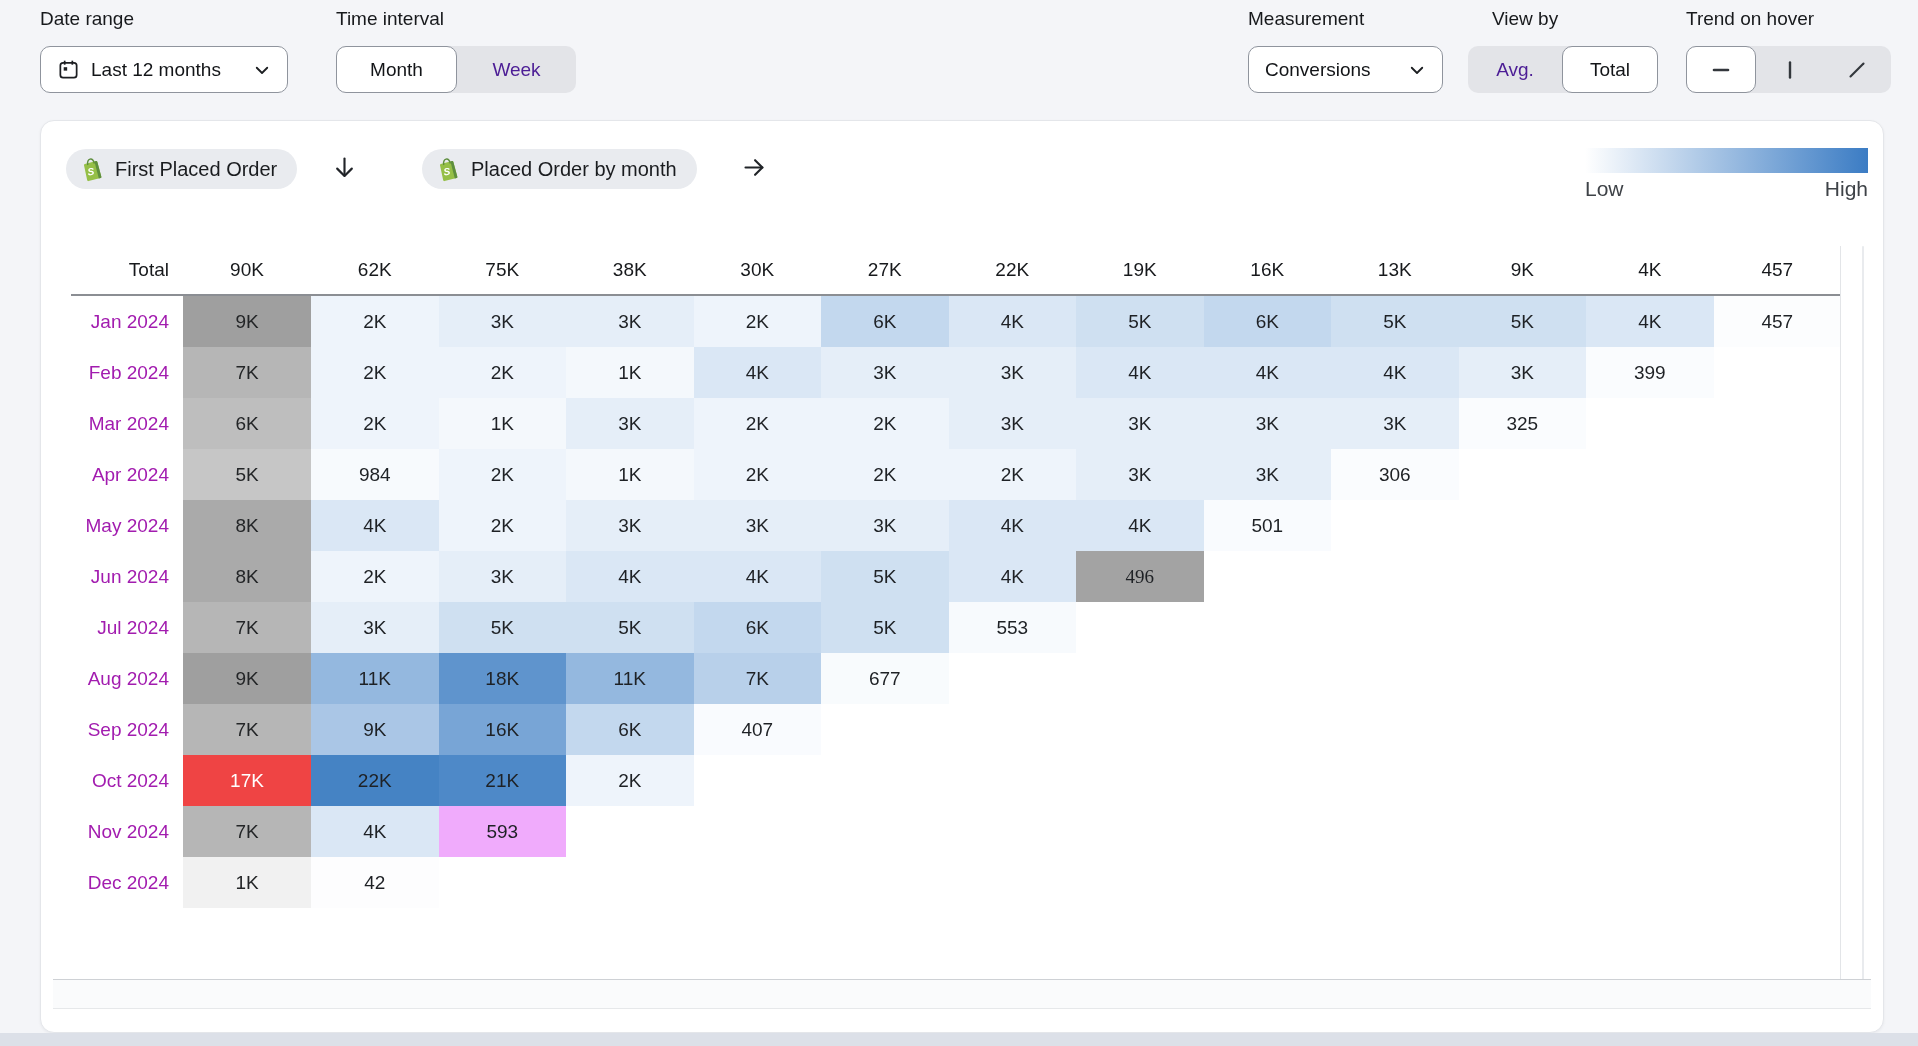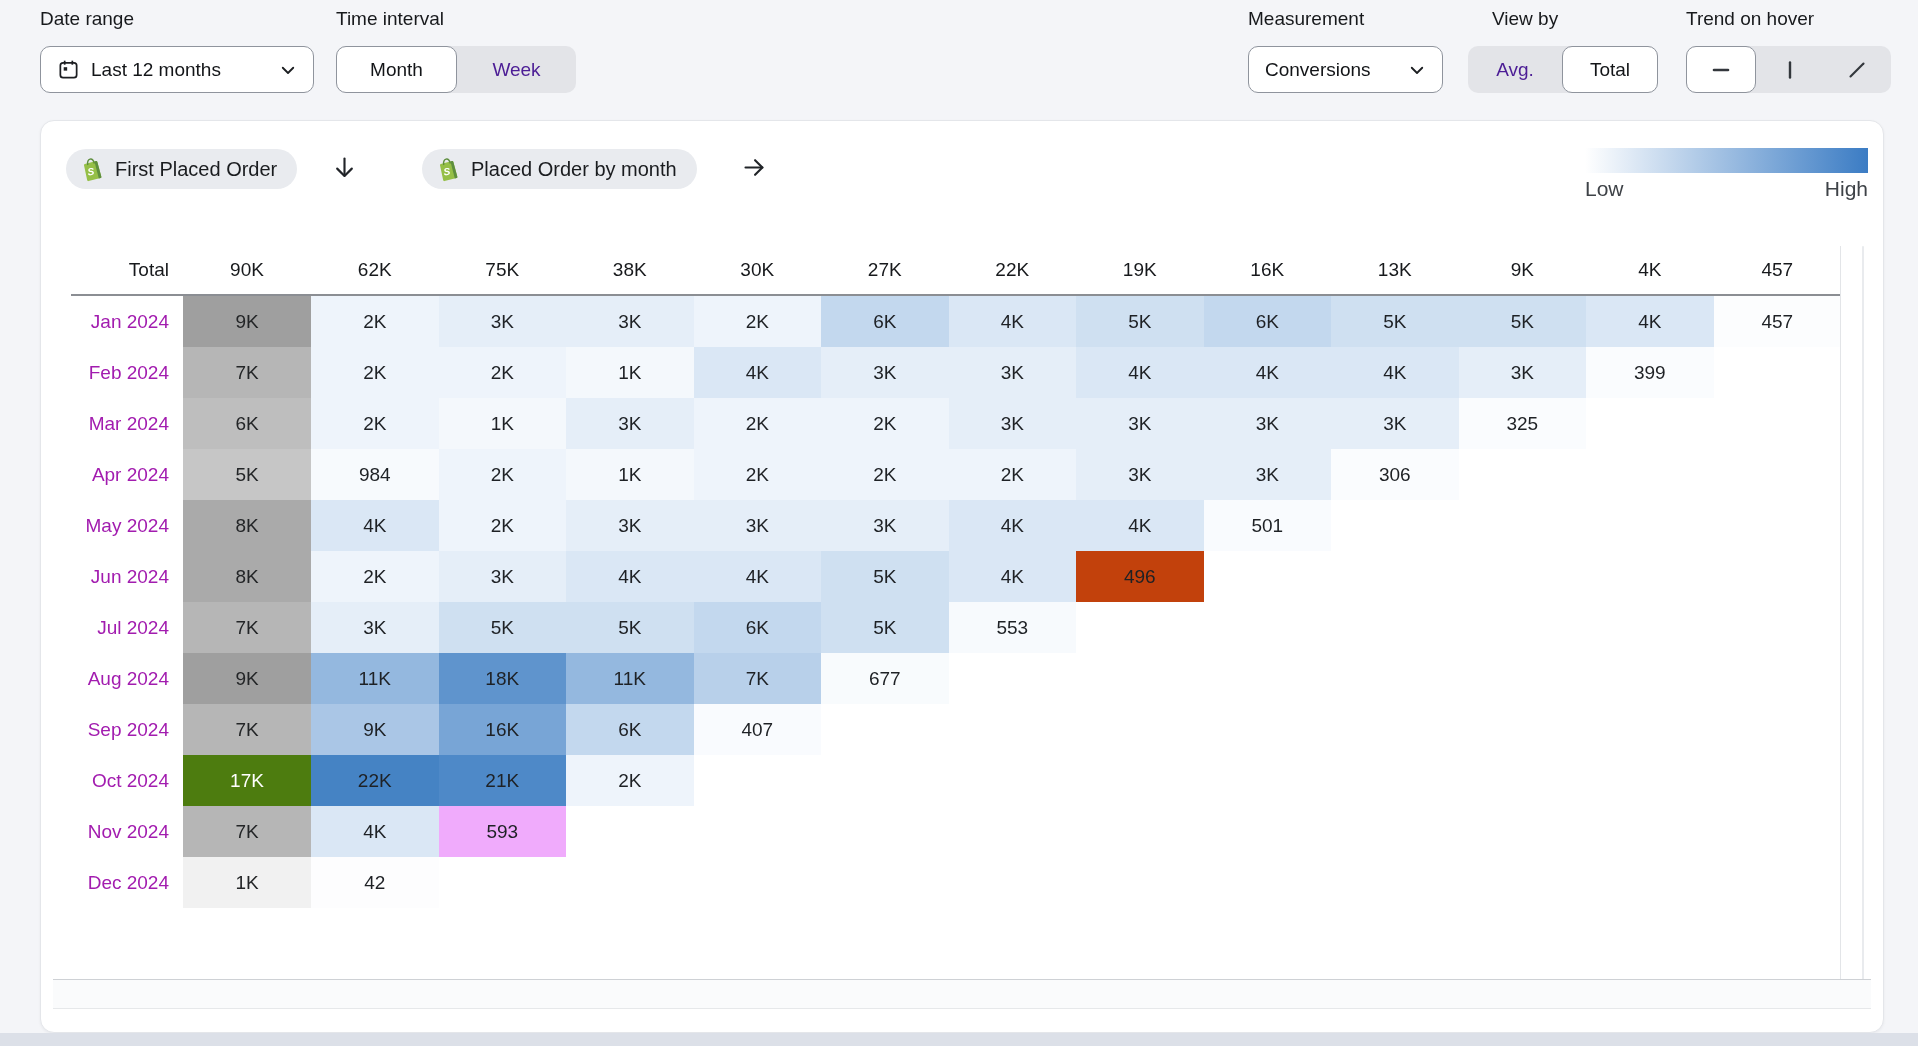--- a/index.html
+++ b/index.html
@@ -67,21 +67,21 @@
     position:absolute; left:12px; right:12px; top:858px; height:30px;
     background:#fafbfc; border-top:1px solid #ced1d5; border-bottom:1px solid #e6e8ea;
   }
   .bottom-strip { position:absolute; left:0; right:0; bottom:0; height:13px; background:#dce0e8; }
   svg { display:block; }
 </style>
 </head>
 <body>
 
 <div class="toplabel" style="left:40px; top:8px;">Date range</div>
-<div class="btn" style="left:40px; top:46px; width:274px;">
+<div class="btn" style="left:40px; top:46px; width:248px;">
   <span>
     <svg width="23" height="23" viewBox="0 0 24 24" fill="none" stroke="#1c1e21" stroke-width="1.8">
       <rect x="3.5" y="5" width="17" height="15.5" rx="2.8"></rect>
       <line x1="8" y1="2.8" x2="8" y2="7"></line>
       <line x1="16" y1="2.8" x2="16" y2="7"></line>
       <rect x="7" y="9.6" width="3.6" height="3.6" fill="#1c1e21" stroke="none"></rect>
     </svg>
   </span>
   <span>Last 12 months</span>
   <span class="spacer"></span>
@@ -290,21 +290,21 @@
       </div>
       <div class="trow tdata">
         <div class="cell month">Jun 2024</div>
         <div class="cell size" style="background: rgb(170, 170, 170);">8K</div>
         <div class="cell data" style="background: rgb(238, 244, 251);">2K</div>
         <div class="cell data" style="background: rgb(229, 238, 248);">3K</div>
         <div class="cell data" style="background: rgb(218, 231, 245);">4K</div>
         <div class="cell data" style="background: rgb(218, 231, 245);">4K</div>
         <div class="cell data" style="background: rgb(207, 224, 241);">5K</div>
         <div class="cell data" style="background: rgb(218, 231, 245);">4K</div>
-        <div class="cell data" style="background: #c2410c;">496</div>
+        <div class="cell data" style="background: #a3a3a3; font-family: Liberation Serif, serif;">496</div>
         <div class="cell data"></div>
         <div class="cell data"></div>
         <div class="cell data"></div>
         <div class="cell data"></div>
         <div class="cell data"></div>
       </div>
       <div class="trow tdata">
         <div class="cell month">Jul 2024</div>
         <div class="cell size" style="background: rgb(182, 182, 182);">7K</div>
         <div class="cell data" style="background: rgb(229, 238, 248);">3K</div>
@@ -347,21 +347,21 @@
         <div class="cell data"></div>
         <div class="cell data"></div>
         <div class="cell data"></div>
         <div class="cell data"></div>
         <div class="cell data"></div>
         <div class="cell data"></div>
         <div class="cell data"></div>
       </div>
       <div class="trow tdata">
         <div class="cell month">Oct 2024</div>
-        <div class="cell size lighttext" style="background: #4d7c0f;">17K</div>
+        <div class="cell size lighttext" style="background: #ef4444;">17K</div>
         <div class="cell data" style="background: rgb(69, 131, 196);">22K</div>
         <div class="cell data" style="background: rgb(78, 137, 200);">21K</div>
         <div class="cell data" style="background: rgb(238, 244, 251);">2K</div>
         <div class="cell data"></div>
         <div class="cell data"></div>
         <div class="cell data"></div>
         <div class="cell data"></div>
         <div class="cell data"></div>
         <div class="cell data"></div>
         <div class="cell data"></div>

